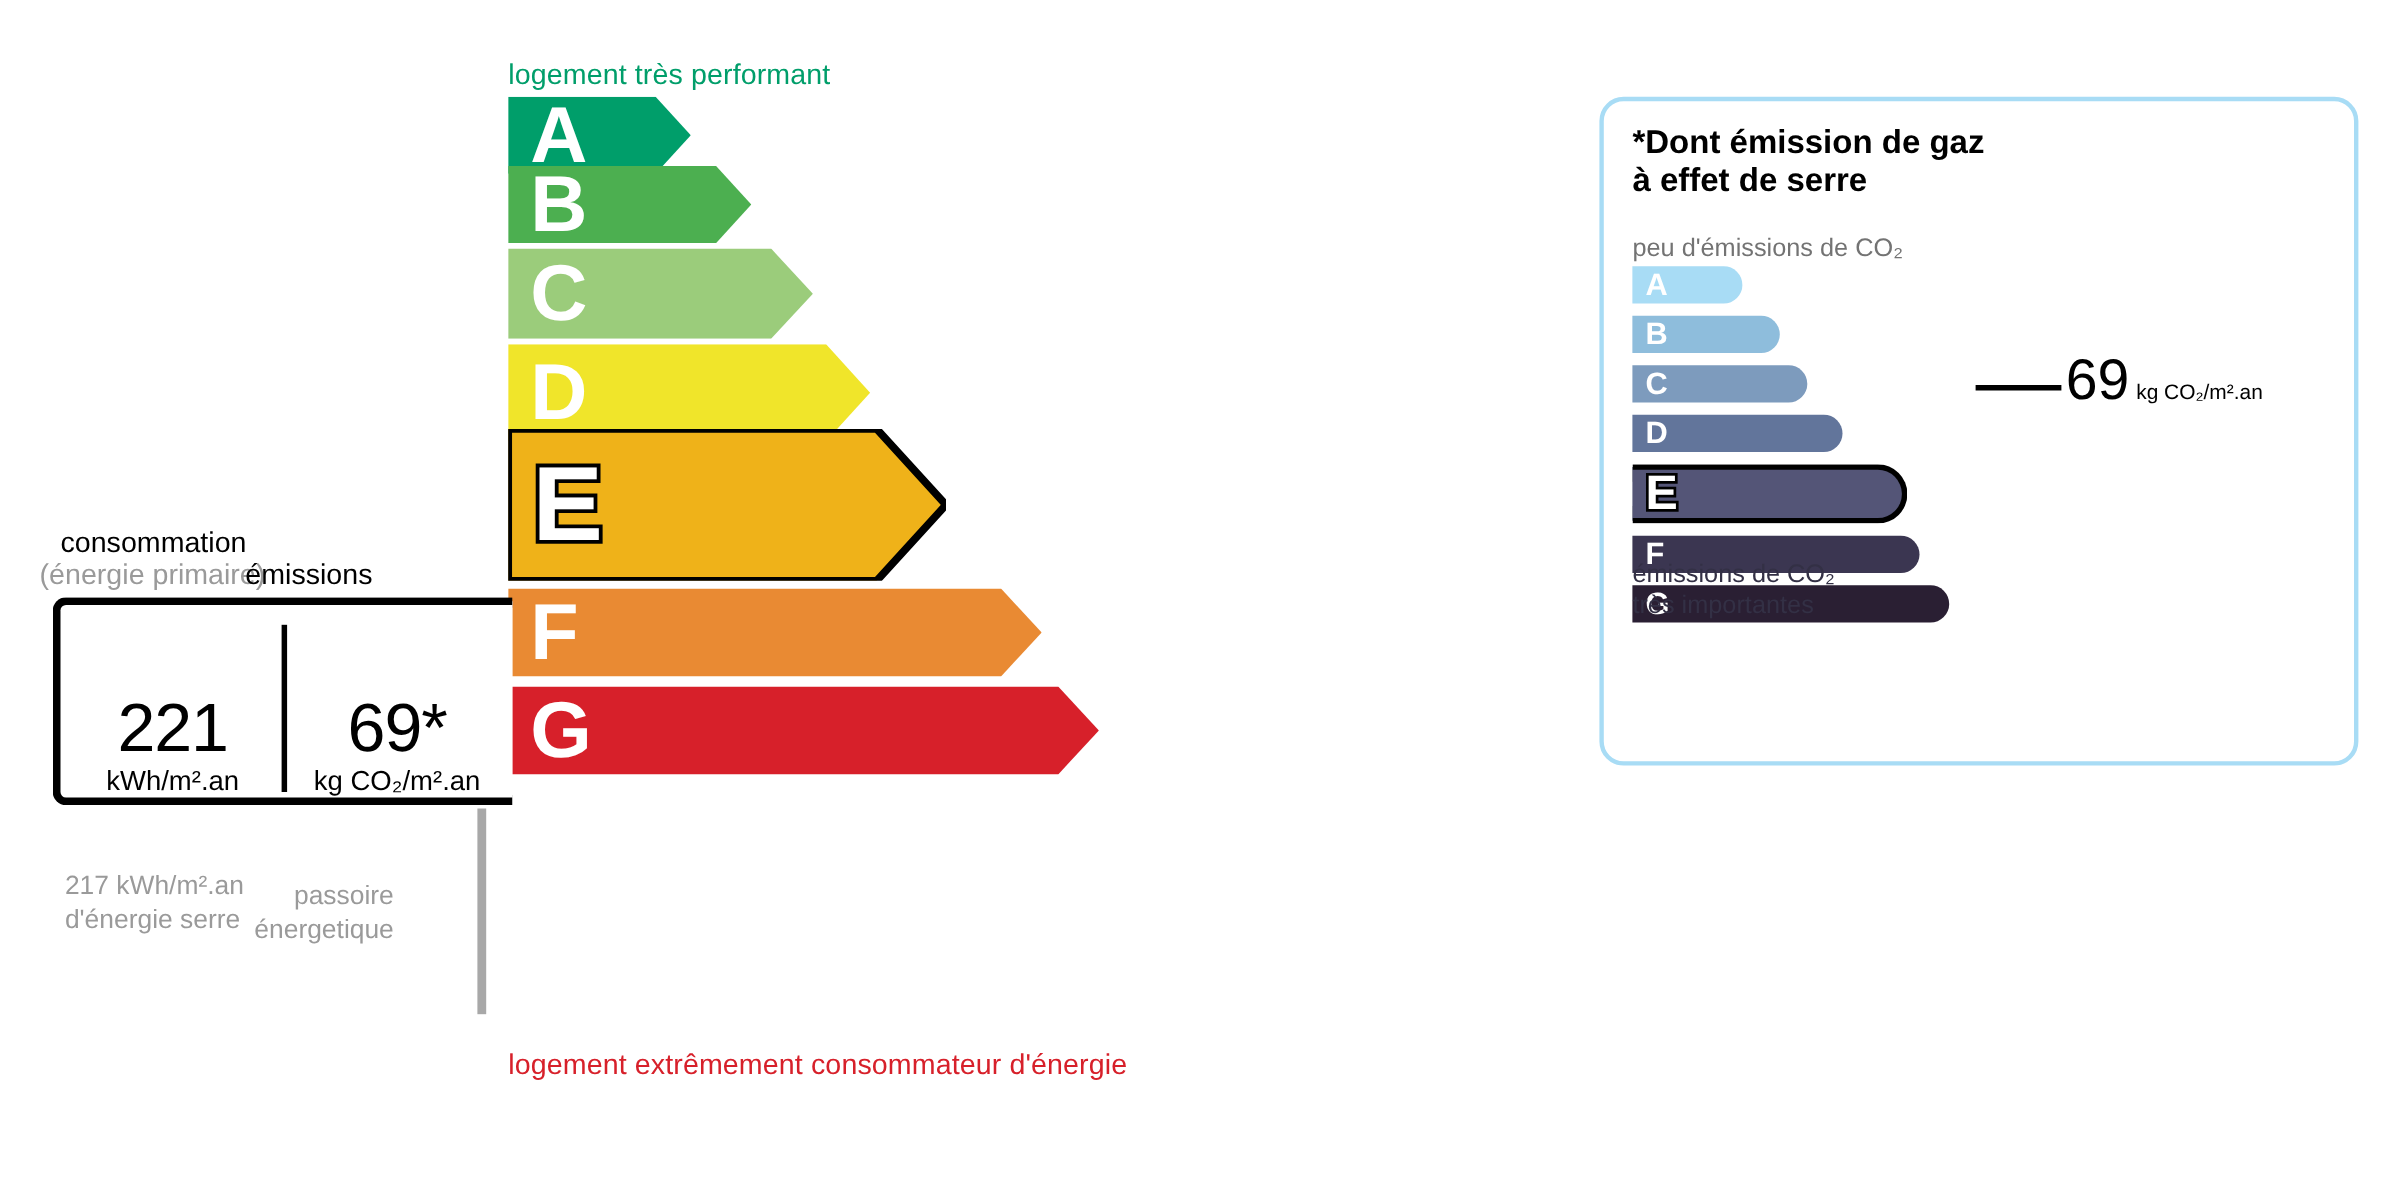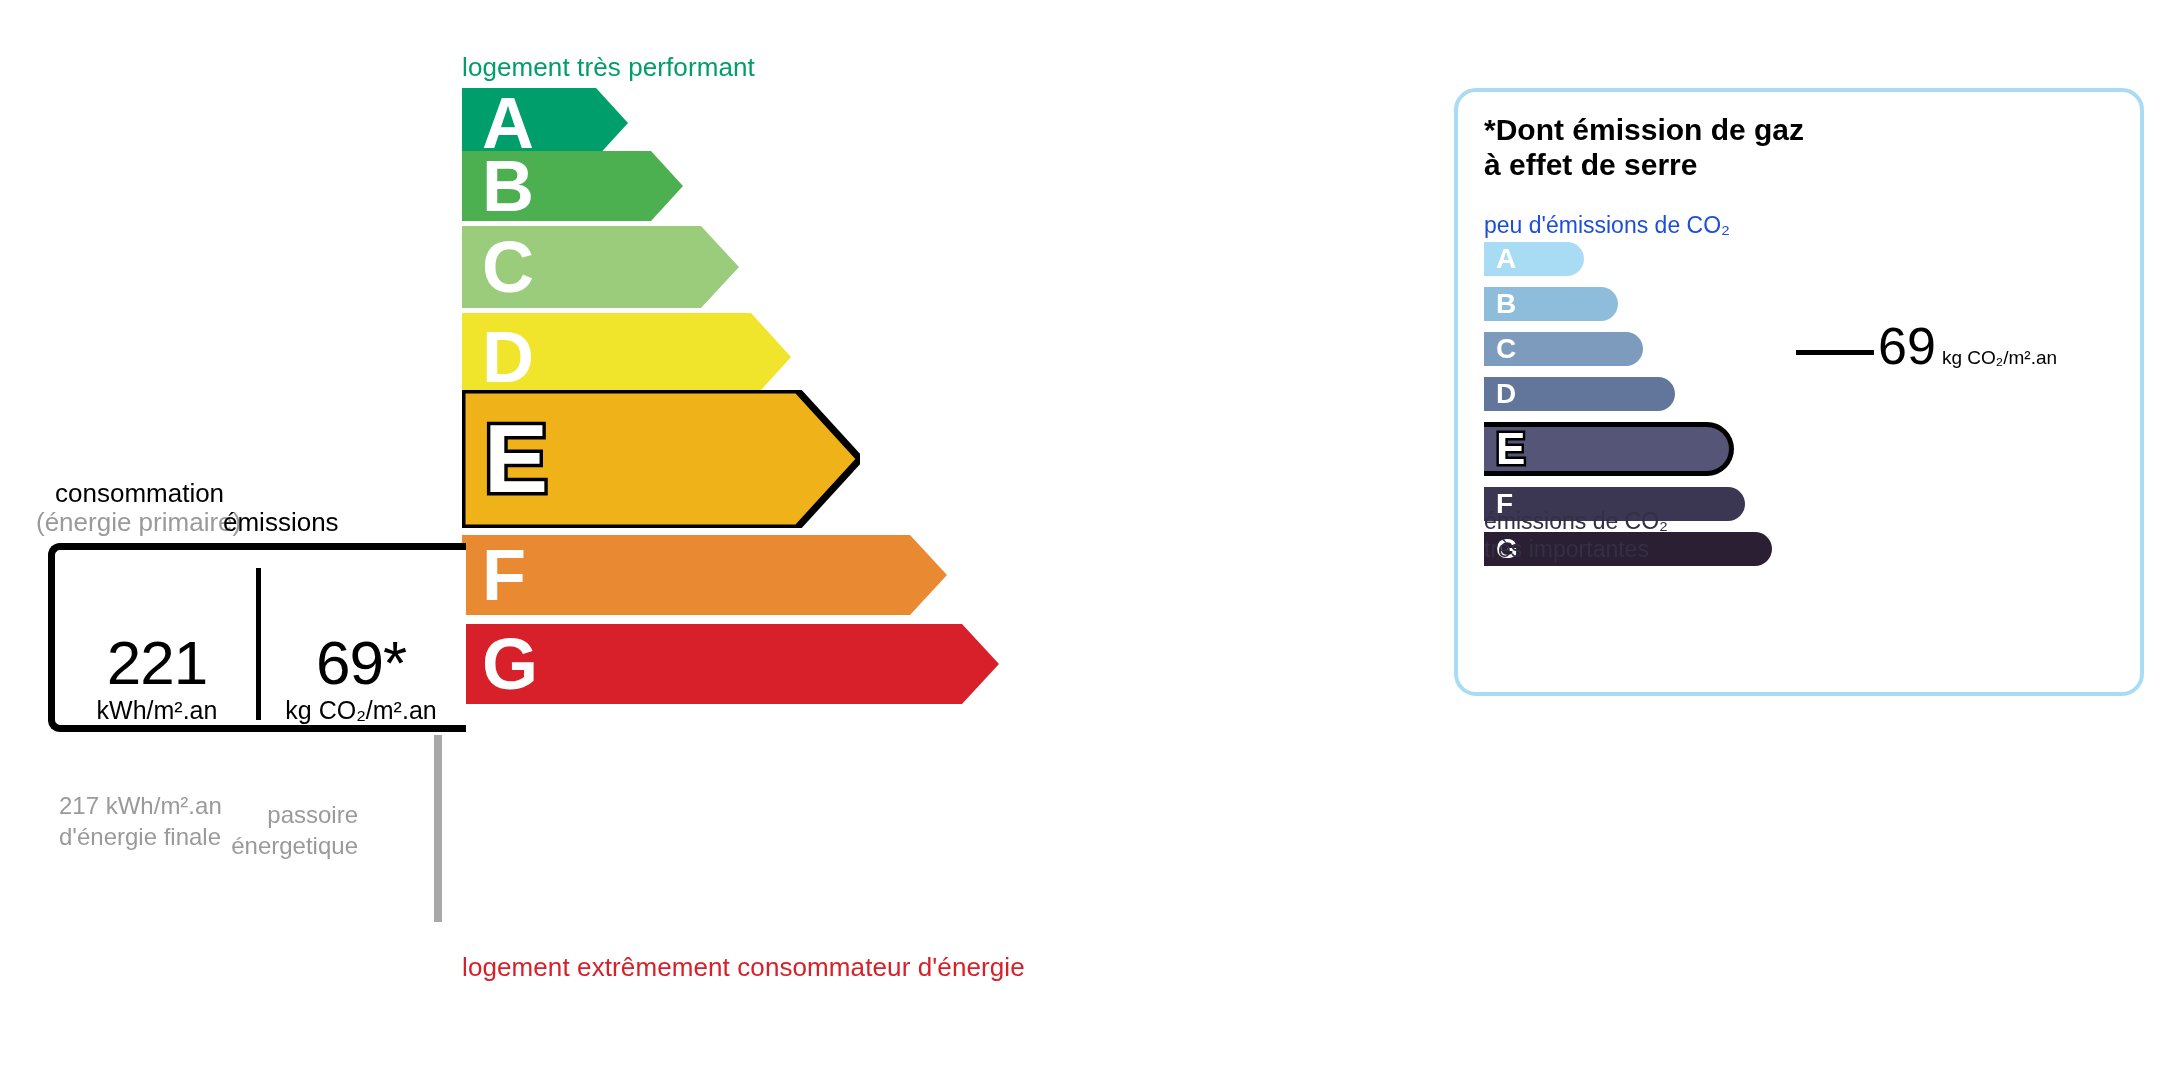--- a/index.html
+++ b/index.html
@@ -173,21 +173,21 @@
     font-weight: bold;
     color: #000000;
     line-height: 1.18;
     white-space: pre-line;
   }
   #co2-top-caption {
     position: absolute;
     left: 26px;
     top: 120px;
     font-size: 23px;
-    color: #1d4ed8;
+    color: #737373;
     white-space: nowrap;
   }
   #co2-bottom-caption {
     position: absolute;
     left: 26px;
     top: 415px;
     font-size: 23px;
     color: #333045;
     line-height: 1.22;
     white-space: pre-line;
@@ -317,21 +317,21 @@
     </div>
     <div id="value-divider"></div>
     <div class="value-cell" id="cell-emission">
       <div class="value-number">69*</div>
       <div class="value-unit">kg CO₂/m².an</div>
     </div>
   </div>
 
   <div class="sub-note" id="note-final">
     <div>217 kWh/m².an</div>
-    <div>d'énergie finale</div>
+    <div>d'énergie serre</div>
   </div>
 
   <div class="sub-note" id="note-passoire">
     <div>passoire</div>
     <div>énergetique</div>
   </div>
 
   <div id="passoire-bar"></div>
 </div>
 

